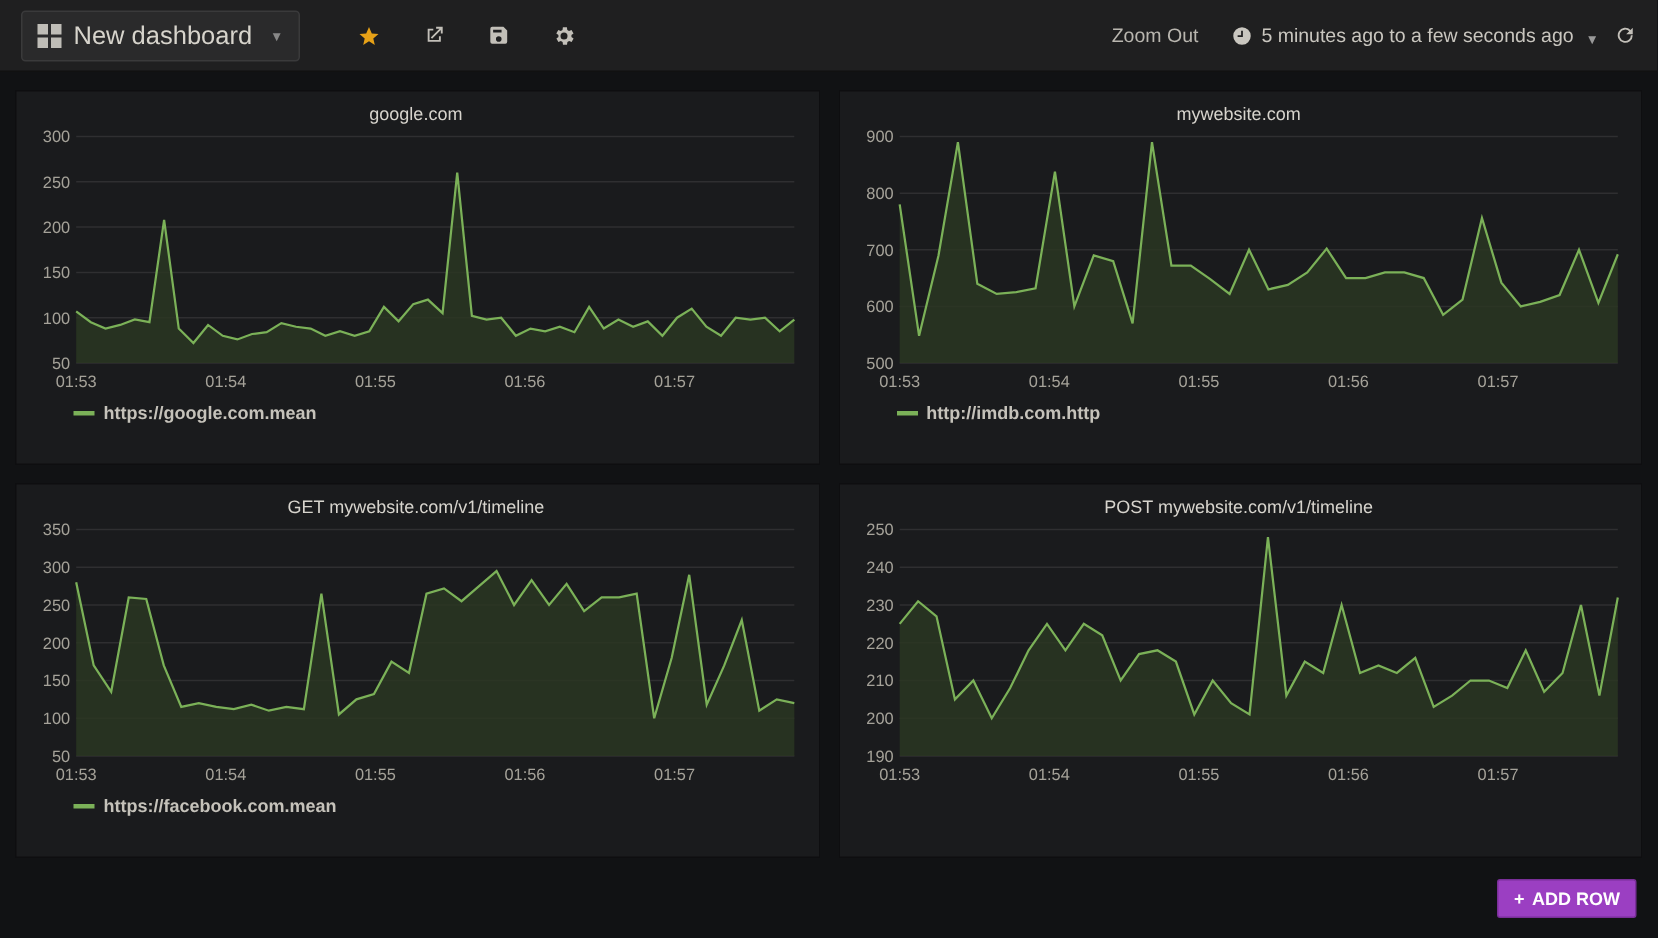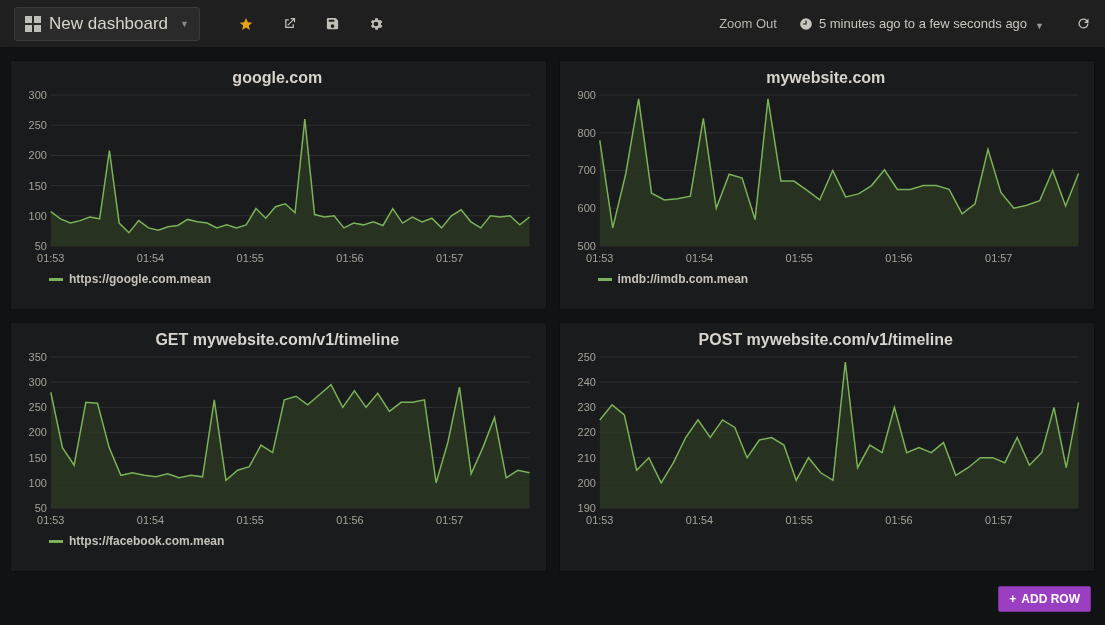--- a/index.html
+++ b/index.html
@@ -41,41 +41,41 @@
   }
   .dash-title .grid-icon span { background: #bfbdb7; }
   .dash-title .caret {
     font-size: 9px; color: #888; margin-left: 4px;
   }
   .top-icons { display: flex; align-items: center; gap: 28px; margin-left: 28px; }
   .icon-btn { color: #c2bfb8; cursor: pointer; display: inline-flex; }
   .icon-btn.star { color: #e6a117; }
   .top-spacer { flex: 1; }
   .zoom-out { color: #b9b6af; font-size: 13px; cursor: pointer; margin-right: 12px; }
-  .time-range { display: flex; align-items: flex-end; gap: 6px; color: #c9c6bf; font-size: 13px; cursor: pointer; margin-right: 22px; }
+  .time-range { display: flex; align-items: flex-end; gap: 6px; color: #c9c6bf; font-size: 13px; cursor: pointer; }
   .time-caret { font-size: 9px; color: #999; margin-left: 2px;}
   .panels {
     display: grid;
     grid-template-columns: 1fr 1fr;
     grid-template-rows: 1fr 1fr;
     gap: 12px;
     padding: 12px 10px 6px 10px;
   }
   .panel {
     background: #1a1b1d;
     border: 1px solid #0e0e10;
     position: relative;
     padding: 8px 10px 8px 8px;
     height: 250px;
   }
   .panel-title {
     text-align: center;
     color: #d7d4cd;
-    font-weight: bold;
-    font-size: 16px;
+    font-weight: normal;
+    font-size: 12px;
     margin-bottom: 2px;
   }
   .chart-area { position: relative; height: 175px; }
   svg.chart { width: 100%; height: 100%; display: block; }
   .axis text { fill: #a5a299; font-size: 11px; }
   .grid line { stroke: #2f2f31; stroke-width: 1; }
   .series { stroke: #7bb158; stroke-width: 1.5; fill: none; }
   .series-fill { fill: #2a3622; opacity: 0.85; }
   .legend { display: flex; align-items: center; gap: 6px; padding: 8px 0 0 30px; font-size: 12px; color:#c5c2ba;font-weight:bold;}
   .legend .swatch { width: 14px; height: 3px; background: #7bb158; }
@@ -204,21 +204,21 @@
             <text x="232.83333333333334" y="173" text-anchor="middle">01:55</text>
             <text x="333.25" y="173" text-anchor="middle">01:56</text>
             <text x="433.6666666666667" y="173" text-anchor="middle">01:57</text>
           </g>
           <path class="series-fill" d="M 32 51.30000000000001 L 45.02702702702703 138.88 L 58.054054054054056 85.275 L 71.08108108108108 9.775000000000006 L 84.10810810810811 104.15 L 97.13513513513514 110.945 L 110.16216216216216 109.8125 L 123.1891891891892 107.16999999999999 L 136.21621621621622 29.405 L 149.24324324324326 119.25 L 162.2702702702703 85.275 L 175.2972972972973 89.05 L 188.32432432432432 130.575 L 201.35135135135135 9.775000000000006 L 214.3783783783784 92.07000000000001 L 227.40540540540542 92.07000000000001 L 240.43243243243245 101.13 L 253.45945945945948 110.945 L 266.4864864864865 81.5 L 279.5135135135135 107.925 L 292.5405405405406 104.905 L 305.56756756756755 96.6 L 318.5945945945946 80.745 L 331.6216216216216 100.375 L 344.64864864864865 100.375 L 357.6756756756757 96.6 L 370.7027027027027 96.6 L 383.72972972972974 100.375 L 396.7567567567568 124.9125 L 409.7837837837838 114.72 L 422.81081081081084 60.36 L 435.8378378378378 103.39500000000001 L 448.8648648648649 119.25 L 461.8918918918919 116.22999999999999 L 474.91891891891896 111.7 L 487.94594594594594 81.5 L 500.972972972973 116.985 L 514 84.52 L 514 157 L 32 157 Z"></path>
           <path class="series" d="M 32 51.30000000000001 L 45.02702702702703 138.88 L 58.054054054054056 85.275 L 71.08108108108108 9.775000000000006 L 84.10810810810811 104.15 L 97.13513513513514 110.945 L 110.16216216216216 109.8125 L 123.1891891891892 107.16999999999999 L 136.21621621621622 29.405 L 149.24324324324326 119.25 L 162.2702702702703 85.275 L 175.2972972972973 89.05 L 188.32432432432432 130.575 L 201.35135135135135 9.775000000000006 L 214.3783783783784 92.07000000000001 L 227.40540540540542 92.07000000000001 L 240.43243243243245 101.13 L 253.45945945945948 110.945 L 266.4864864864865 81.5 L 279.5135135135135 107.925 L 292.5405405405406 104.905 L 305.56756756756755 96.6 L 318.5945945945946 80.745 L 331.6216216216216 100.375 L 344.64864864864865 100.375 L 357.6756756756757 96.6 L 370.7027027027027 96.6 L 383.72972972972974 100.375 L 396.7567567567568 124.9125 L 409.7837837837838 114.72 L 422.81081081081084 60.36 L 435.8378378378378 103.39500000000001 L 448.8648648648649 119.25 L 461.8918918918919 116.22999999999999 L 474.91891891891896 111.7 L 487.94594594594594 81.5 L 500.972972972973 116.985 L 514 84.52"></path>
         </svg>
       </div>
       <div class="legend">
         <span class="swatch"></span>
-        <span>imdb://imdb.com.mean</span>
+        <span>http://imdb.com.http</span>
       </div>
     </div>
     <div class="panel">
       <div class="panel-title">GET mywebsite.com/v1/timeline</div>
       <div class="chart-area">
         <svg class="chart" viewBox="0 0 520 175" preserveAspectRatio="none">
           <g class="grid">
             <line x1="32" x2="514" y1="157" y2="157"></line>
             <line x1="32" x2="514" y1="131.83333333333334" y2="131.83333333333334"></line>
             <line x1="32" x2="514" y1="106.66666666666667" y2="106.66666666666667"></line>

